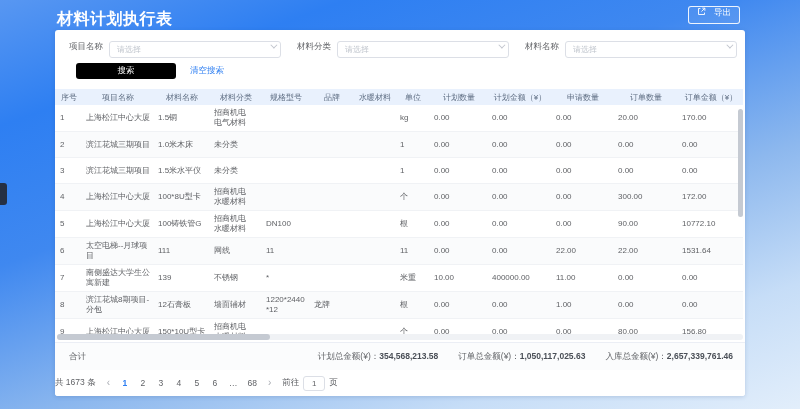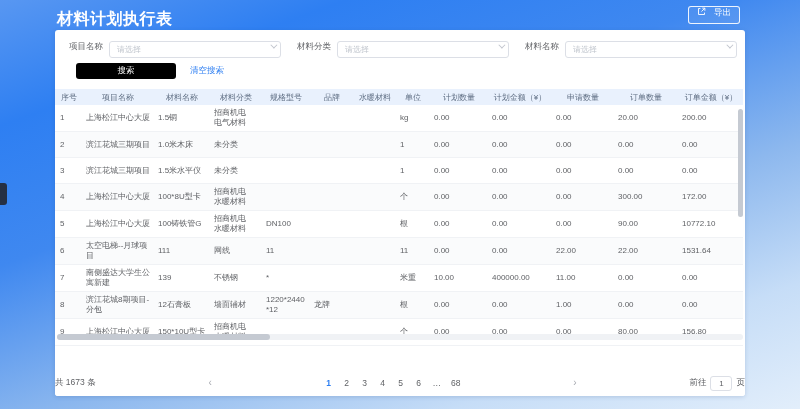--- a/index.html
+++ b/index.html
@@ -72,21 +72,21 @@
     border-top:1px solid #ebeef5; background:#fbfcfd;
     display:flex; align-items:center; justify-content:space-between; padding:0 12px 0 14px;
   }
   .summary-label { font-size:8.5px; color:#606266; }
   .summary-items { display:flex; gap:20px; }
   .sum-item { font-size:8.5px; color:#606266; white-space:nowrap; }
   .sum-value { font-weight:bold; color:#4a4f57; }
   
   .pagination {
     position:absolute; left:0; right:0; bottom:0; height:26px; background:#fff;
-    display:flex; align-items:center; justify-content:space-between; gap:9px; font-size:8.5px; color:#606266;
+    display:flex; align-items:center; justify-content:flex-start; gap:9px; font-size:8.5px; color:#606266;
   }
   .page-arrow { color:#a8abb2; cursor:pointer; padding:0 2px; font-size:10px; line-height:1; }
   .page-list { display:flex; gap:10px; }
   .page { cursor:pointer; color:#606266; min-width:8px; text-align:center; }
   .page.active { color:#2e7ff2; font-weight:bold; }
   .goto { display:flex; align-items:center; gap:4px; }
   .goto input {
     width:22px; height:15px; border:1px solid #dcdfe6; border-radius:3px;
     text-align:center; font-size:8px; color:#606266; outline:none; font-family:inherit;
   }
@@ -182,21 +182,21 @@
             <td>招商机电
 电气材料</td>
             <td></td>
             <td></td>
             <td></td>
             <td>kg</td>
             <td>0.00</td>
             <td>0.00</td>
             <td>0.00</td>
             <td>20.00</td>
-            <td>200.00</td>
+            <td>170.00</td>
           </tr>
           <tr>
             <td>2</td>
             <td>滨江花城三期项目</td>
             <td>1.0米木床</td>
             <td>未分类</td>
             <td></td>
             <td></td>
             <td></td>
             <td>1</td>
@@ -316,20 +316,28 @@
           </tr>
         </tbody>
     </table>
     <div class="v-scrollbar"></div>
   </div>
 
   <div class="h-scroll-track">
     <div class="h-scroll-thumb"></div>
   </div>
 
+  <div class="summary-bar">
+    <span class="summary-label">合计</span>
+    <span class="summary-items">
+        <span class="sum-item"><span>计划总金额(¥)：</span><span class="sum-value">354,568,213.58</span></span>
+        <span class="sum-item"><span>订单总金额(¥)：</span><span class="sum-value">1,050,117,025.63</span></span>
+        <span class="sum-item"><span>入库总金额(¥)：</span><span class="sum-value">2,657,339,761.46</span></span>
+      </span>
+  </div>
 
   <div class="pagination">
     <span>共 1673 条</span>
     <span class="page-arrow">‹</span>
     <span class="page-list">
         <span class="page active">1</span>
         <span class="page">2</span>
         <span class="page">3</span>
         <span class="page">4</span>
         <span class="page">5</span>

